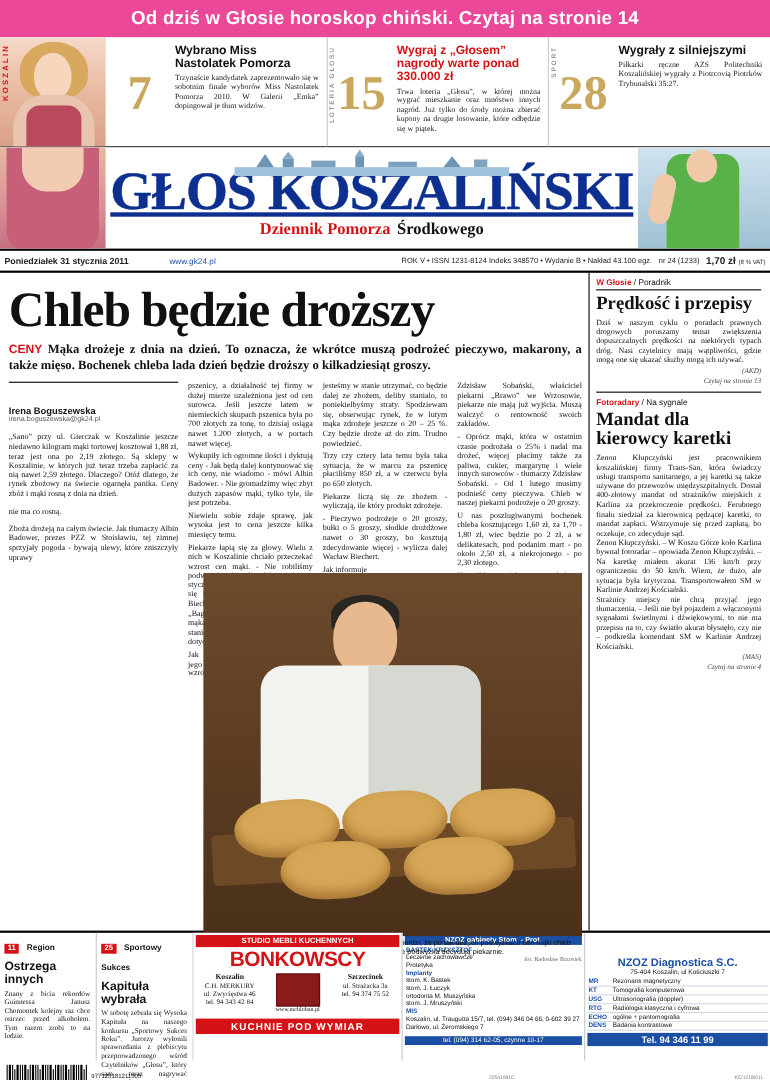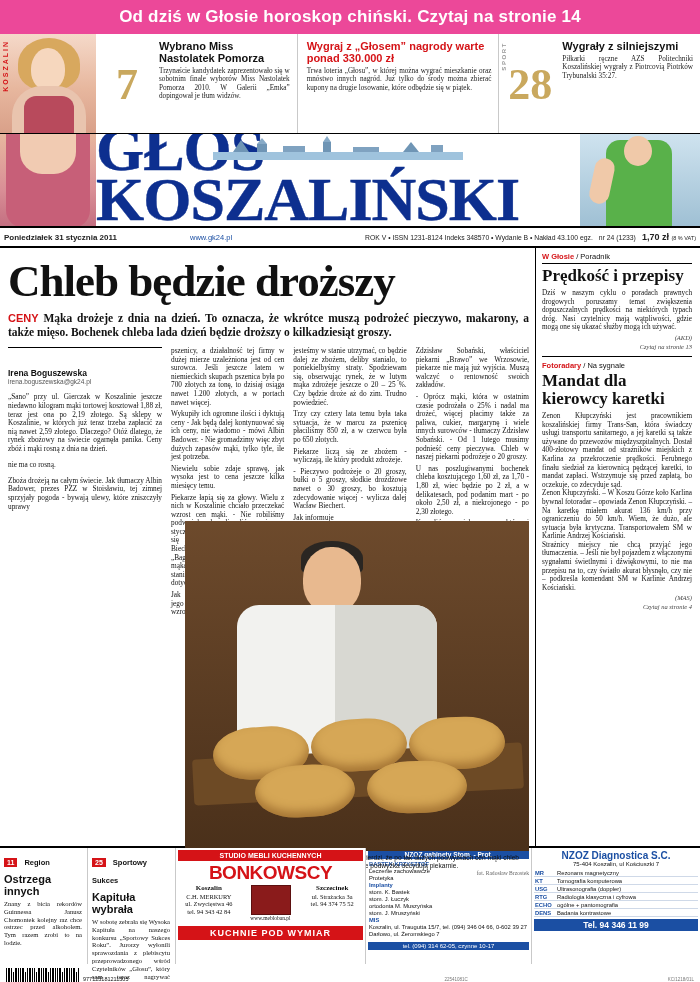--- a/index.html
+++ b/index.html
@@ -100,22 +100,22 @@
   .mast-left .skin {
     position:absolute; left: 20px; top: 0; width: 56px; height: 40px;
     background: #f1cbb2; border-radius: 0 0 22px 22px;
   }
   .mast-center {
     flex: 1; position: relative; display: flex; flex-direction: column;
     align-items: center; justify-content: center;
   }
   .mast-title {
     font-family: "Liberation Serif", serif; font-weight: bold;
-    font-size: 62px; line-height: 50px; letter-spacing: -1px;
-    color: #0d2f8f; margin-top: 6px;
+    font-size: 49px; line-height: 50px; letter-spacing: -1px;
+    color: #0d2f8f; margin-top: 6px; text-decoration: underline;
     -webkit-text-stroke: 0.4px #0d2f8f;
   }
   .mast-sub {
     display: flex; align-items: baseline; gap: 6px; margin-top: 2px;
   }
   .mast-sub .s1 {
     font-family: "Liberation Serif", serif; font-weight: bold;
     font-size: 15px; color: #d51317;
   }
   .mast-sub .s2 {
@@ -144,21 +144,21 @@
   }
 
   
   .infobar {
     height: 20px; display: flex; align-items: center;
     border-bottom: 2px solid #000; font-size: 7.5px;
     font-family: "Liberation Sans", sans-serif; color: #222;
     padding: 0 4px;
   }
   .infobar .date { font-weight: bold; font-size: 8px; width: 150px; }
-  .infobar .site { width: 120px; color: #1b4fa3; margin-left: 36px; }
+  .infobar .site { width: 120px; color: #1b4fa3; }
   .infobar .meta { flex: 1; text-align: right; padding-right: 6px; font-size: 6.8px; }
   .infobar .issue { font-size: 6.8px; padding-right: 6px; }
   .infobar .price { font-weight: bold; font-size: 9px; }
   .infobar .price span.vat { font-weight: normal; font-size: 5.5px; }
 
   
   .mainarea { display: flex; height: 598px; }
   .leftcol { width: 536px; padding: 4px 6px 0 8px; border-right: 1px solid #000; }
   .rightcol { width: 164px; padding: 4px 8px 0 6px; }
 
@@ -296,21 +296,21 @@
     text-align: center; padding: 1px 0;
   }
   .ad-nzoz-body { font-size: 5.8px; line-height: 7px; padding: 2px 1px; }
   .ad-nzoz-blue { color: #1b4fa3; font-weight: bold; }
   .ad-nzoz-foot {
     background: #1b4fa3; color: #fff; font-size: 6px; text-align: center;
     padding: 1px 0; margin-top: 2px;
   }
 
   .ad-nzoz2 {
-    width: 168px; padding: 2px; font-family: "Liberation Sans", sans-serif;
+    width: 168px; padding: 2px; font-family: "Liberation Sans", sans-serif; margin-top: 20px;
   }
   .ad-nzoz2-head {
     color: #1b4fa3; font-weight: bold; font-size: 10px; text-align: center;
   }
   .ad-nzoz2-sub { font-size: 6px; text-align: center; margin-bottom: 2px; }
   .ad-nzoz2 table { width: 100%; border-collapse: collapse; font-size: 5.8px; }
   .ad-nzoz2 td { border-bottom: 1px solid #cfd9e8; padding: 0.5px 1px; }
   .ad-nzoz2 td.k { color: #1b4fa3; font-weight: bold; width: 22px; }
   .ad-nzoz2-tel {
     background: #1b4fa3; color: #fff; font-weight: bold; font-size: 8.5px;
@@ -350,20 +350,24 @@
       <div class="promo-num">
         <span class="digits">7</span>
       </div>
       <div class="promo-text">
         <div class="promo-title">Wybrano Miss Nastolatek Pomorza</div>
         <div class="promo-body">Trzynaście kandydatek zaprezentowało się w sobotnim finale wyborów Miss Nastolatek Pomorza 2010. W Galerii „Emka” dopingował je tłum widzów.</div>
       </div>
     </div>
 
     <div class="promo-item">
+      <div class="promo-num">
+        <span class="vlabel">LOTERIA GŁOSU</span>
+        <span class="digits">15</span>
+      </div>
       <div class="promo-text">
         <div class="promo-title red">Wygraj z „Głosem” nagrody warte ponad 330.000 zł</div>
         <div class="promo-body">Trwa loteria „Głosu”, w której można wygrać mieszkanie oraz mnóstwo innych nagród. Już tylko do środy można zbierać kupony na drugie losowanie, które odbędzie się w piątek.</div>
       </div>
     </div>
 
     <div class="promo-item">
       <div class="promo-num">
         <span class="vlabel">SPORT</span>
         <span class="digits">28</span>

